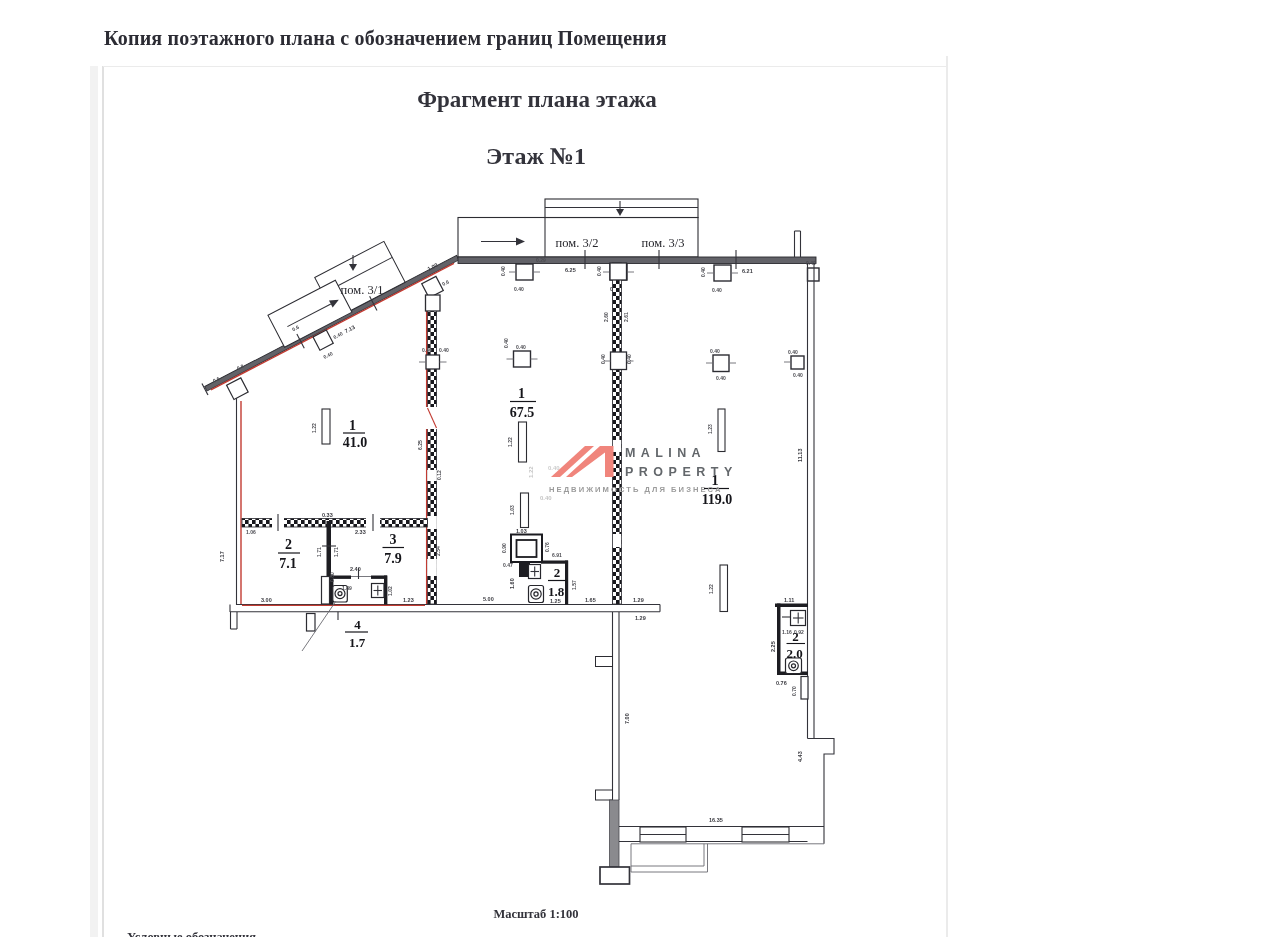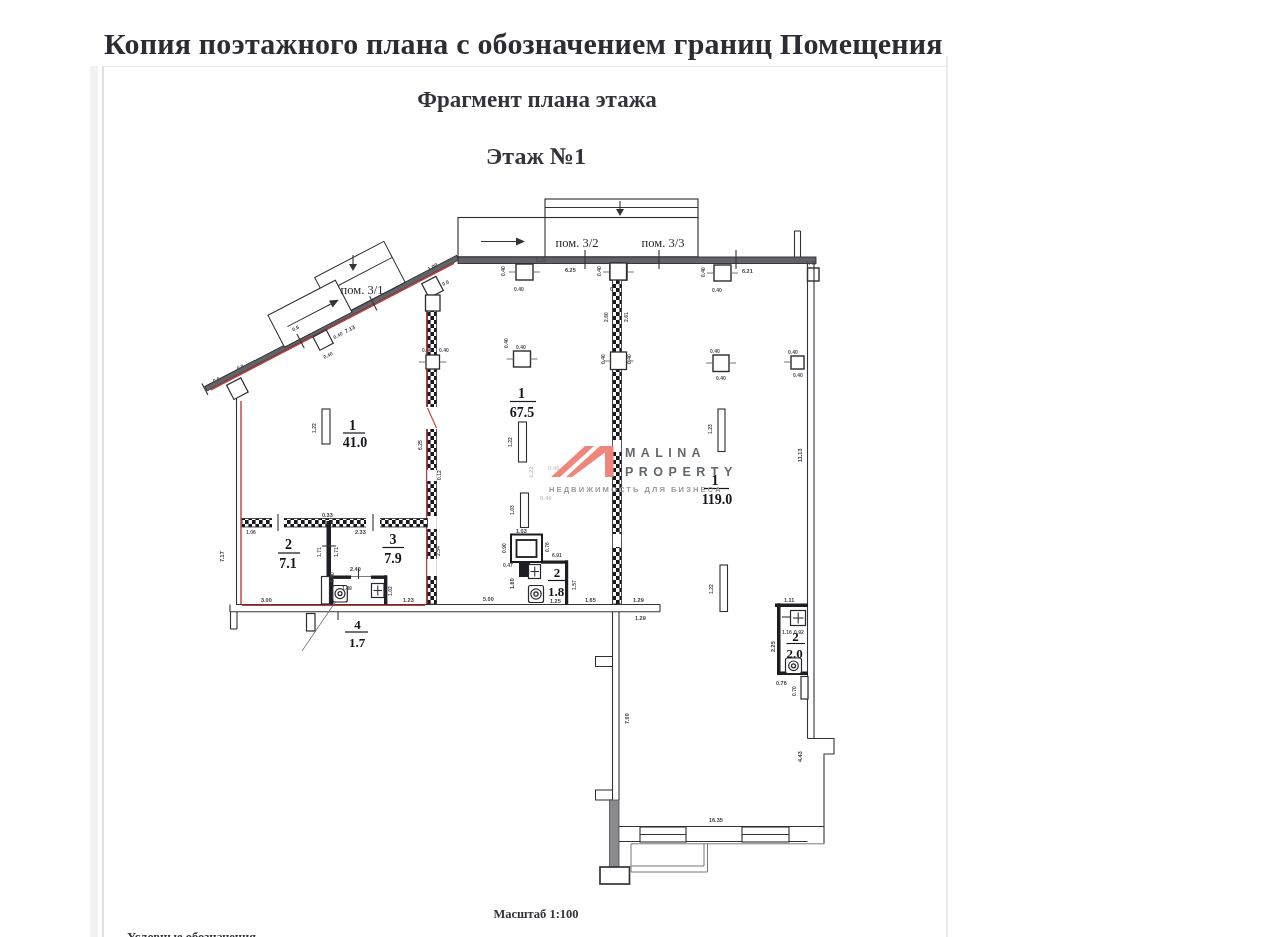--- a/index.html
+++ b/index.html
@@ -1,17 +1,17 @@
 <!DOCTYPE html>
 <html><head>
 <meta charset="utf-8">
 <style>
 html,body{margin:0;padding:0;width:1280px;height:937px;background:#fff;overflow:hidden;position:relative}
 body{font-family:"Liberation Serif",serif}
-.title{position:absolute;left:104px;top:27px;font-weight:bold;font-size:30px;color:#2c2c34;white-space:nowrap;letter-spacing:.2px}
+.title{position:absolute;left:104px;top:27px;font-weight:bold;font-size:20px;color:#2c2c34;white-space:nowrap;letter-spacing:.2px}
 svg{position:absolute;left:0;top:0}
 text{font-family:"Liberation Serif",serif}
 .h2{font:bold 23px "Liberation Serif";fill:#33333b}
 .h3{font:bold 24px "Liberation Serif";fill:#33333b}
 .lbl{font:bold 14px "Liberation Serif";fill:#15151a}
 .lbl2{font:bold 13px "Liberation Serif";fill:#15151a}
 .pom{font:12.5px "Liberation Serif";fill:#26262c}
 .dim{font:bold 5.5px "Liberation Sans";fill:#3a3a40}
 .dm5{font:bold 5px "Liberation Sans";fill:#4a4a50}
 .ln{stroke:#33333a;stroke-width:1.1;fill:none}

